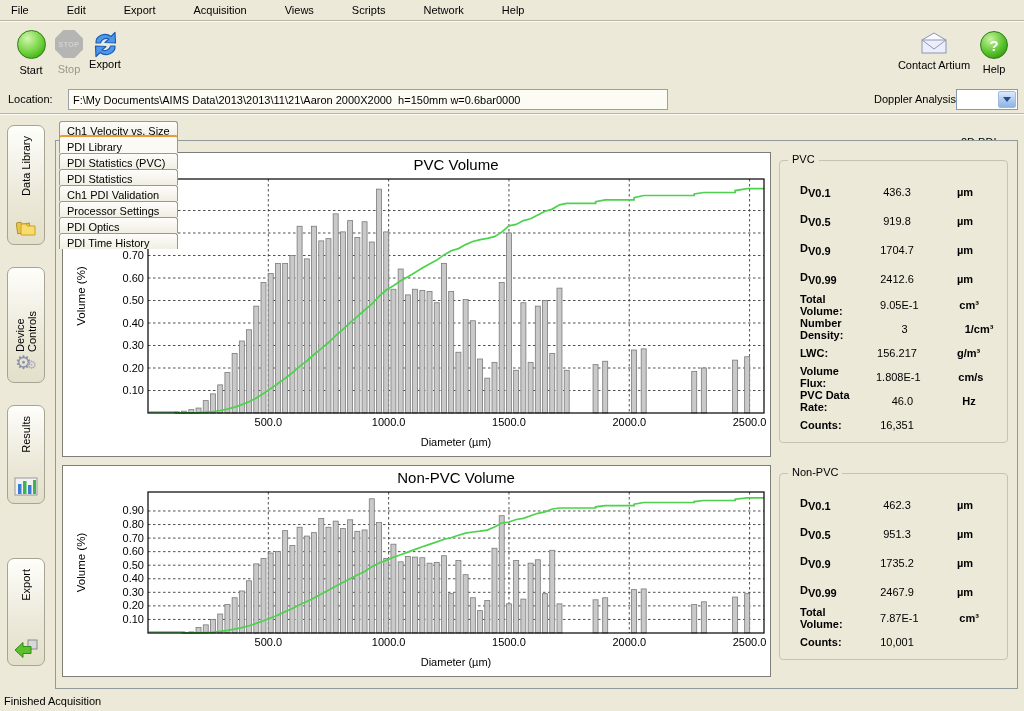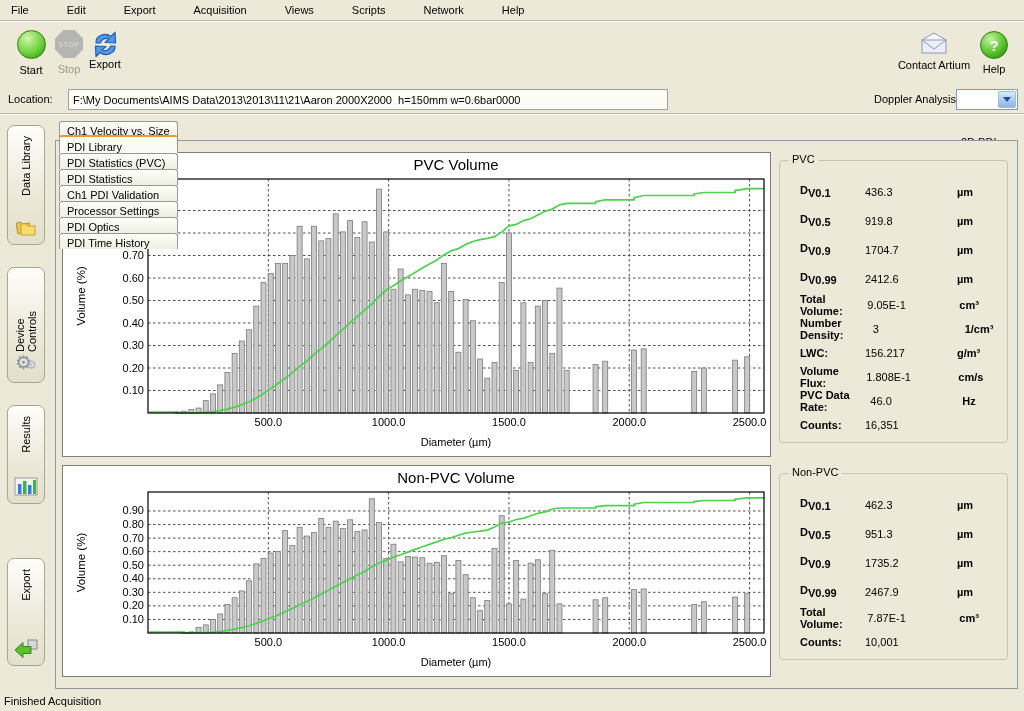--- a/index.html
+++ b/index.html
@@ -56,21 +56,21 @@
   .gbox{position:absolute;left:779px;width:229px;border:1px solid #c6c3ae;border-radius:4px;box-sizing:border-box;}
   .gtitle{position:absolute;top:-8px;left:8px;background:#ece9d8;padding:0 4px;}
   #gbox-pvc{top:160px;height:283px;}
   #gbox-npvc{top:473px;height:187px;}
   .rows{padding:16px 6px 0 20px;}
   .srow{display:flex;align-items:center;}
   .srow.d{height:29px;}
   .srow.t{height:24px;}
   .slabel{font-weight:bold;}
   .slabel sub{font-size:11px;font-weight:bold;vertical-align:-3px;}
-  .sval{margin-left:auto;min-width:64px;text-align:left;}
+  .sval{margin-left:auto;min-width:64px;text-align:center;}
   .sunit{width:44px;padding-left:28px;font-weight:bold;box-sizing:content-box;}
   
   .statusbar{position:absolute;left:0;bottom:0;right:0;height:20px;padding:4px 0 0 4px;box-sizing:border-box;}
 </style>
 </head>
 <body>
 
 <div class="app">
 
   <div class="menubar" id="menubar">

